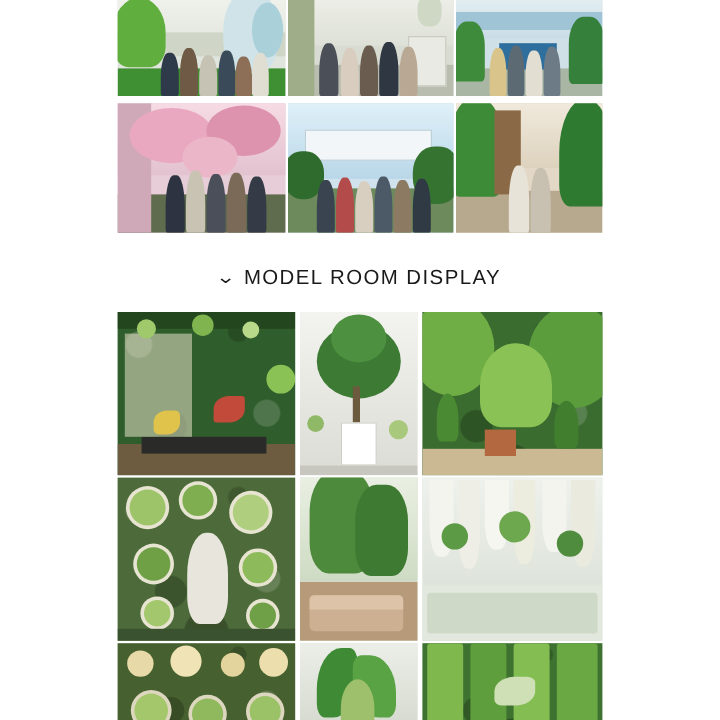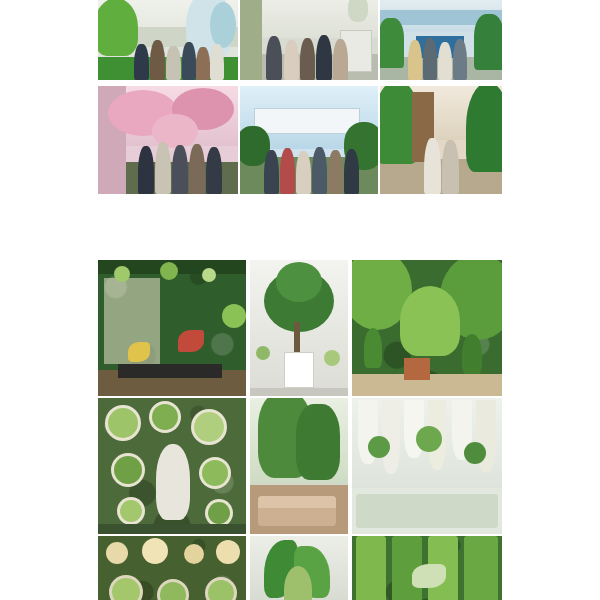--- a/index.html
+++ b/index.html
@@ -185,20 +185,23 @@
     <div class="fg" style="left:0; bottom:0; width:100%; height:32%; background:#b7a98e;"></div>
     <div class="accent" style="left:-6px; top:-6px; width:46px; height:84px; background:#3d8a37; border-radius:50% 50% 20% 20%;"></div>
     <div class="accent2" style="right:-8px; top:-4px; width:44px; height:90px; background:#2f7a31; border-radius:50% 50% 20% 20%;"></div>
     <div class="accent3" style="left:32px; top:6px; width:22px; height:70px; background:#8a6a46;"></div>
     <div class="people-row">
       <span class="person" style="left:44px; width:17px; height:56px; background:#e7e3d8;"></span>
       <span class="person" style="left:62px; width:17px; height:54px; background:#c8c0b0;"></span>
     </div>
   </div>
 
+  <div class="section-title">
+    <span class="glyph">⌄</span><span>MODEL ROOM DISPLAY</span>
+  </div>
 
   <div class="tile" style="left:98px; top:260px; width:148px; height:136px; background:#2f5d2c;">
     <div class="leafy"></div>
     <div class="bar" style="left:0; top:0; width:100%; height:14px; background:#24461f;"></div>
     <div class="bar" style="left:0; bottom:0; width:100%; height:26px; background:#6d5c3f;"></div>
     <div class="bar" style="left:20px; bottom:18px; width:104px; height:14px; background:#2a2a28;"></div>
     <div class="accent" style="left:6px; top:18px; width:56px; height:86px; background:#e7e2c9; opacity:.55;"></div>
     <div class="dots">
       <span class="dot" style="left:16px; top:6px; width:16px; height:16px; background:#9fc96a;"></span>
       <span class="dot" style="left:62px; top:2px; width:18px; height:18px; background:#7fb44f;"></span>

